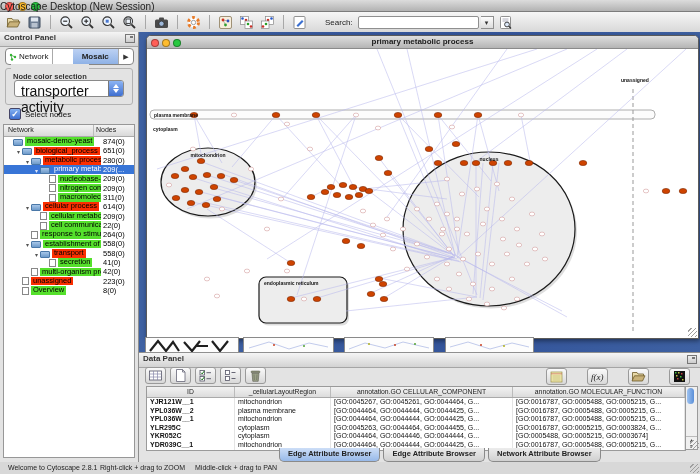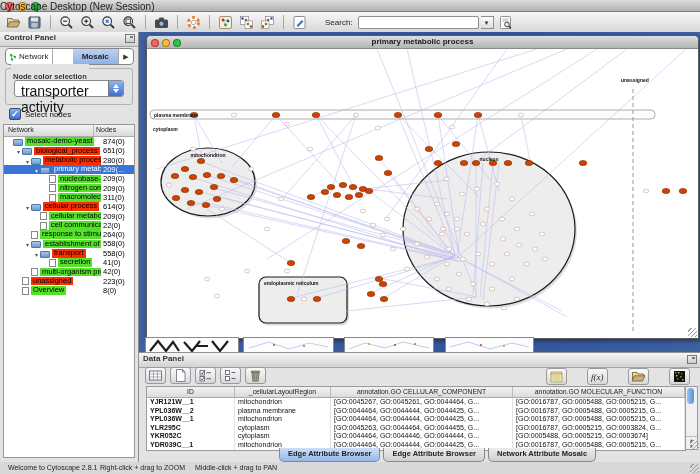--- a/index.html
+++ b/index.html
@@ -841,21 +841,21 @@
         </div>
     </div>
     <div class="dp-scroll">
       <div class="dp-thumb"></div>
       <div class="dp-arrows">▲<br>▼</div>
     </div>
     <div class="grip" style="bottom:14px;"></div>
     <div class="browser-tabs" id="browser-tabs">
         <div class="btab selected">Edge Attribute Browser</div>
         <div class="btab">Edge Attribute Browser</div>
-        <div class="btab">Network Attribute Mosaic</div>
+        <div class="btab">Network Attribute Browser</div>
       </div>
   </div>
 
   <div class="statusbar">
     <span style="left:8px;">Welcome to Cytoscape 2.8.1</span>
     <span style="left:100px;">Right-click + drag to ZOOM</span>
     <span style="left:195px;">Middle-click + drag to PAN</span>
     <div class="grip"></div>
   </div>
 

